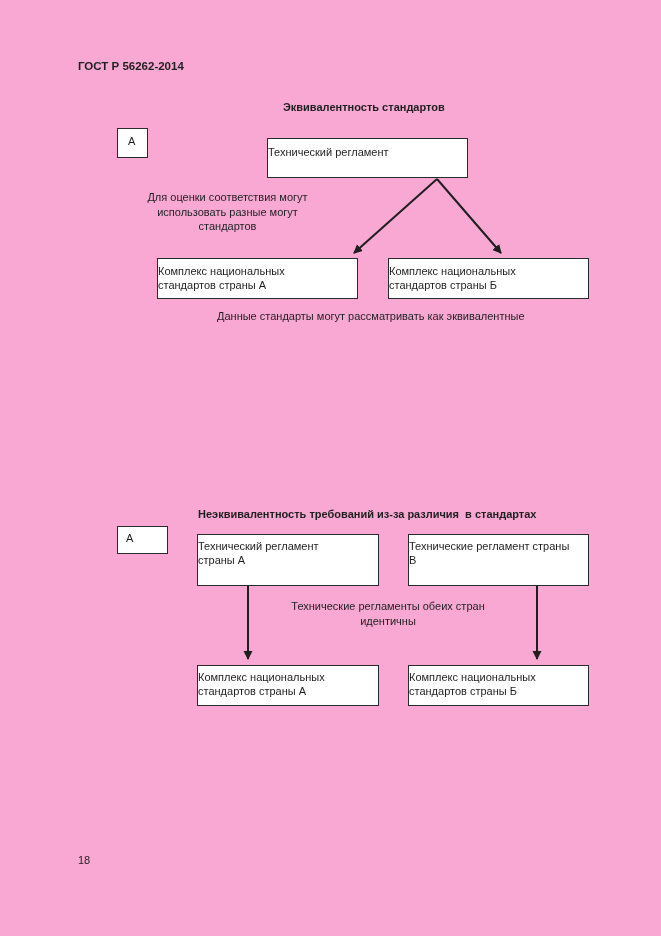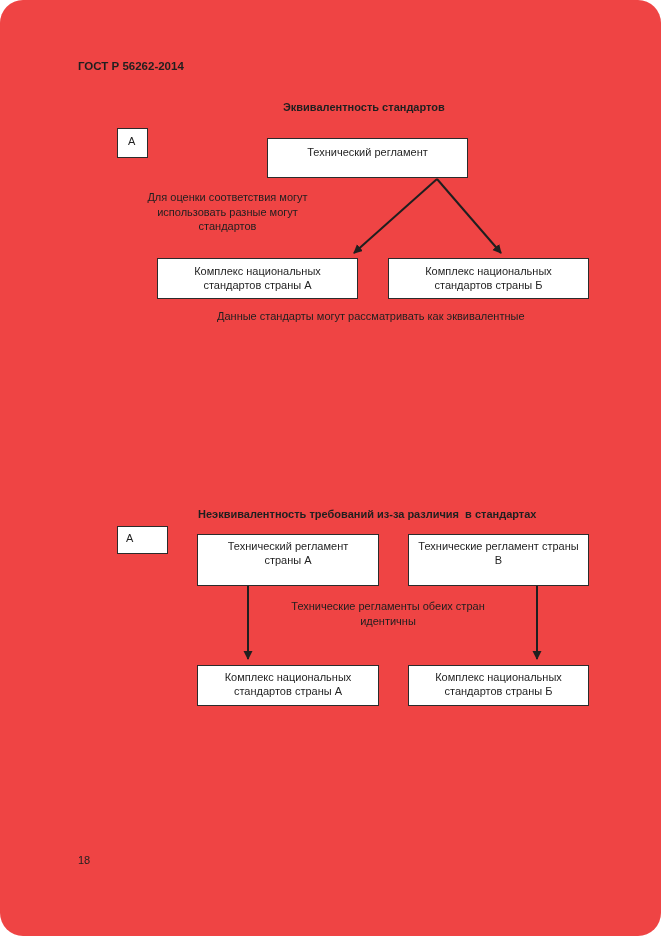--- a/index.html
+++ b/index.html
@@ -1,24 +1,23 @@
 <!DOCTYPE html>
 <html><head>
 <meta charset="utf-8">
 <style>
   html, body { margin: 0; padding: 0; background: #ffffff; }
   .page {
     position: relative;
     width: 661px;
     height: 936px;
-    background: #ef4444;
+    background: #f9a8d4;
     font-family: "Liberation Sans", "DejaVu Sans", sans-serif;
     color: #1f1f1f;
     overflow: hidden;
-    border-radius: 23px;
   }
   .abs { position: absolute; }
   .doc-header {
     left: 78px; top: 60px;
     font-size: 11.5px; font-weight: bold;
     white-space: pre;
   }
   .fig-title {
     font-size: 11px; font-weight: bold;
     white-space: pre;
@@ -31,21 +30,20 @@
     background: #ffffff;
     box-sizing: border-box;
   }
   .d1-label { left: 117px; top: 128px; width: 31px; height: 30px; padding: 6px 0 0 10px; }
   .d2-label { left: 117px; top: 526px; width: 51px; height: 28px; padding: 5px 0 0 8px; }
   .node {
     border: 1px solid #2b2b2b;
     box-sizing: border-box;
     font-size: 11px;
     line-height: 14px;
-    text-align: center;
     background: #ffffff;
   }
   .d1-topbox   { left: 267px; top: 138px; width: 201px; height: 40px; padding-top: 6px; }
   .d1-leftbox  { left: 157px; top: 258px; width: 201px; height: 41px; padding-top: 5px; }
   .d1-rightbox { left: 388px; top: 258px; width: 201px; height: 41px; padding-top: 5px; }
   .d2-topleft  { left: 197px; top: 534px; width: 182px; height: 52px; padding-top: 4px; }
   .d2-topright { left: 408px; top: 534px; width: 181px; height: 52px; padding-top: 4px; }
   .d2-botleft  { left: 197px; top: 665px; width: 182px; height: 41px; padding-top: 4px; }
   .d2-botright { left: 408px; top: 665px; width: 181px; height: 41px; padding-top: 4px; }
   .note {

